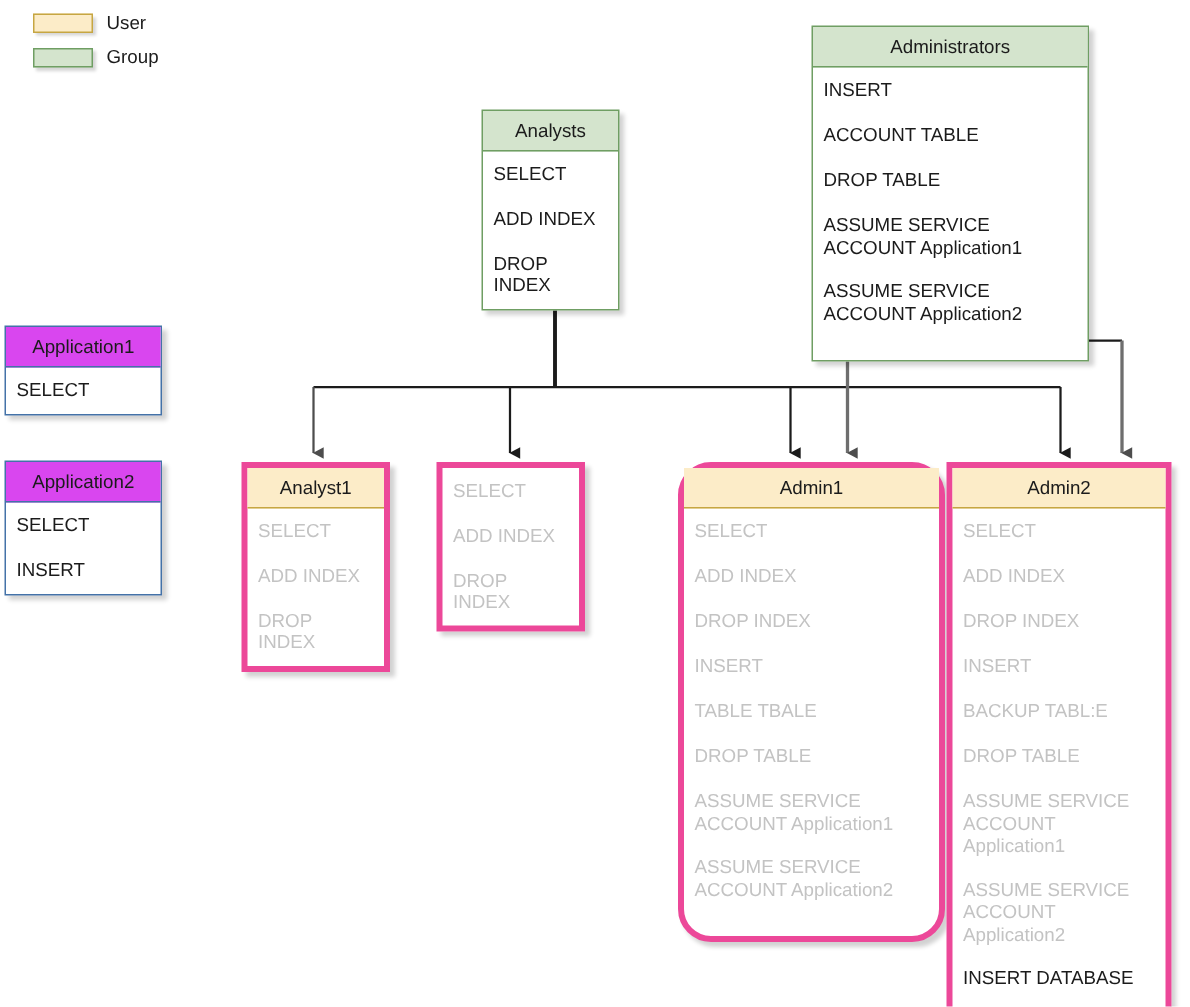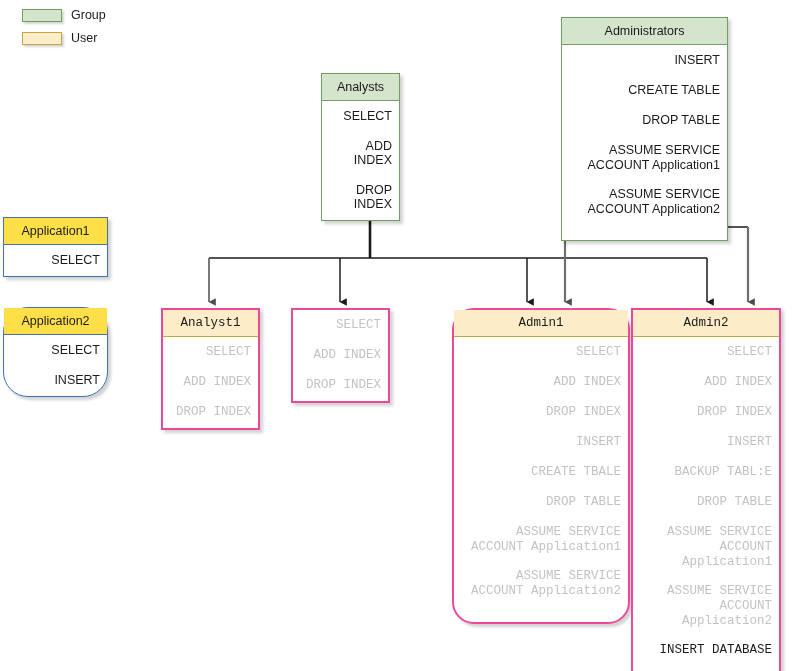--- a/index.html
+++ b/index.html
@@ -76,50 +76,49 @@
     line-height: 26px;
     text-align: center;
     font-size: 12.5px;
     color: #1b1b1b;
     border-bottom-width: 1px;
     border-bottom-style: solid;
   }
   .box-body {
     box-sizing: border-box;
     padding: 8px 7px 9px 7px;
-    text-align: right;
   }
   .perm {
     font-size: 12.5px;
     line-height: 14px;
     color: #1b1b1b;
     margin-bottom: 16px;
     white-space: pre-line;
   }
   .perm:last-child { margin-bottom: 0; }
   .perm.inherited { color: #c3c3c3; }
   .perm.two-line { line-height: 15px; margin-bottom: 14px; }
 
   
   .type-group        { border: 1px solid #6f9e63; }
   .type-group   .box-header {
     background: #d4e4cd;
     border-color: #6f9e63;
   }
   .type-group   .box-body   { border-top: 0; }
 
-  .type-user         { border: 2px solid #ec4899; font-family: Liberation Mono, monospace; }
+  .type-user         { border: 4px solid #ec4899; }
   .type-user    .box-header {
     background: #fcecc8;
     border-color: #c6a642;
   }
 
   .type-service      { border: 1px solid #4472a8; }
   .type-service .box-header {
-    background: #fde047;
+    background: #d946ef;
     border-color: #4472a8;
   }
 
   .sw-group   { background: #d4e4cd; border: 1px solid #6f9e63; }
   .sw-user    { background: #fcecc8; border: 1px solid #c6a642; }
   .sw-service { background: #dae3f3; border: 1px solid #4472a8; }
 </style>
 </head>
 <body>
 
@@ -153,59 +152,59 @@
       <path d="M565,227 L748,227" stroke="#1b1b1b" stroke-width="1.5" fill="none"></path>
     </g>
 
     <path d="M565,227 L565,302" stroke="#6e6e6e" stroke-width="2.2" fill="none" marker-end="url(#arrowGray)"></path>
 
     <path d="M748,227 L748,302" stroke="#6e6e6e" stroke-width="2.2" fill="none" marker-end="url(#arrowGray)"></path>
   </svg>
 
   <div class="legend">
     <div class="legend-row">
+      <span class="legend-swatch sw-user"></span>
+      <span class="legend-label">User</span>
+    </div>
+    <div class="legend-row">
       <span class="legend-swatch sw-group"></span>
       <span class="legend-label">Group</span>
     </div>
-    <div class="legend-row">
-      <span class="legend-swatch sw-user"></span>
-      <span class="legend-label">User</span>
-    </div>
-  </div>
-
-  <div class="box type-group" style="left:541px; top:17px; width:167px;margin-left:20px;">
+  </div>
+
+  <div class="box type-group" style="left:541px; top:17px; width:185px;">
     <div class="box-header">Administrators</div>
     <div class="box-body">
         <div class="perm">INSERT</div>
-        <div class="perm">CREATE TABLE</div>
+        <div class="perm">ACCOUNT TABLE</div>
         <div class="perm">DROP TABLE</div>
         <div class="perm two-line">ASSUME SERVICE
 ACCOUNT Application1</div>
         <div class="perm two-line">ASSUME SERVICE
 ACCOUNT Application2</div>
       </div>
   </div>
 
-  <div class="box type-group" style="left:321px; top:73px; width:79px;">
+  <div class="box type-group" style="left:321px; top:73px; width:92px;">
     <div class="box-header">Analysts</div>
     <div class="box-body">
         <div class="perm">SELECT</div>
         <div class="perm">ADD INDEX</div>
         <div class="perm">DROP INDEX</div>
       </div>
   </div>
 
   <div class="box type-service" style="left:3px; top:217px; width:105px;">
     <div class="box-header">Application1</div>
     <div class="box-body">
         <div class="perm">SELECT</div>
       </div>
   </div>
 
-  <div class="box type-service" style="left:3px; top:307px; width:105px;border-radius:25px;">
+  <div class="box type-service" style="left:3px; top:307px; width:105px;">
     <div class="box-header">Application2</div>
     <div class="box-body">
         <div class="perm">SELECT</div>
         <div class="perm">INSERT</div>
       </div>
   </div>
 
   <div class="box type-user" style="left:161px; top:308px; width:99px;">
     <div class="box-header">Analyst1</div>
     <div class="box-body">
@@ -223,21 +222,21 @@
       </div>
   </div>
 
   <div class="box type-user" style="left:452px; top:308px; width:178px;border-radius:22px;">
     <div class="box-header">Admin1</div>
     <div class="box-body">
         <div class="perm inherited">SELECT</div>
         <div class="perm inherited">ADD INDEX</div>
         <div class="perm inherited">DROP INDEX</div>
         <div class="perm inherited">INSERT</div>
-        <div class="perm inherited">CREATE TBALE</div>
+        <div class="perm inherited">TABLE TBALE</div>
         <div class="perm inherited">DROP TABLE</div>
         <div class="perm inherited two-line">ASSUME SERVICE
 ACCOUNT Application1</div>
         <div class="perm inherited two-line">ASSUME SERVICE
 ACCOUNT Application2</div>
       </div>
   </div>
 
   <div class="box type-user" style="left:631px; top:308px; width:150px;">
     <div class="box-header">Admin2</div>

